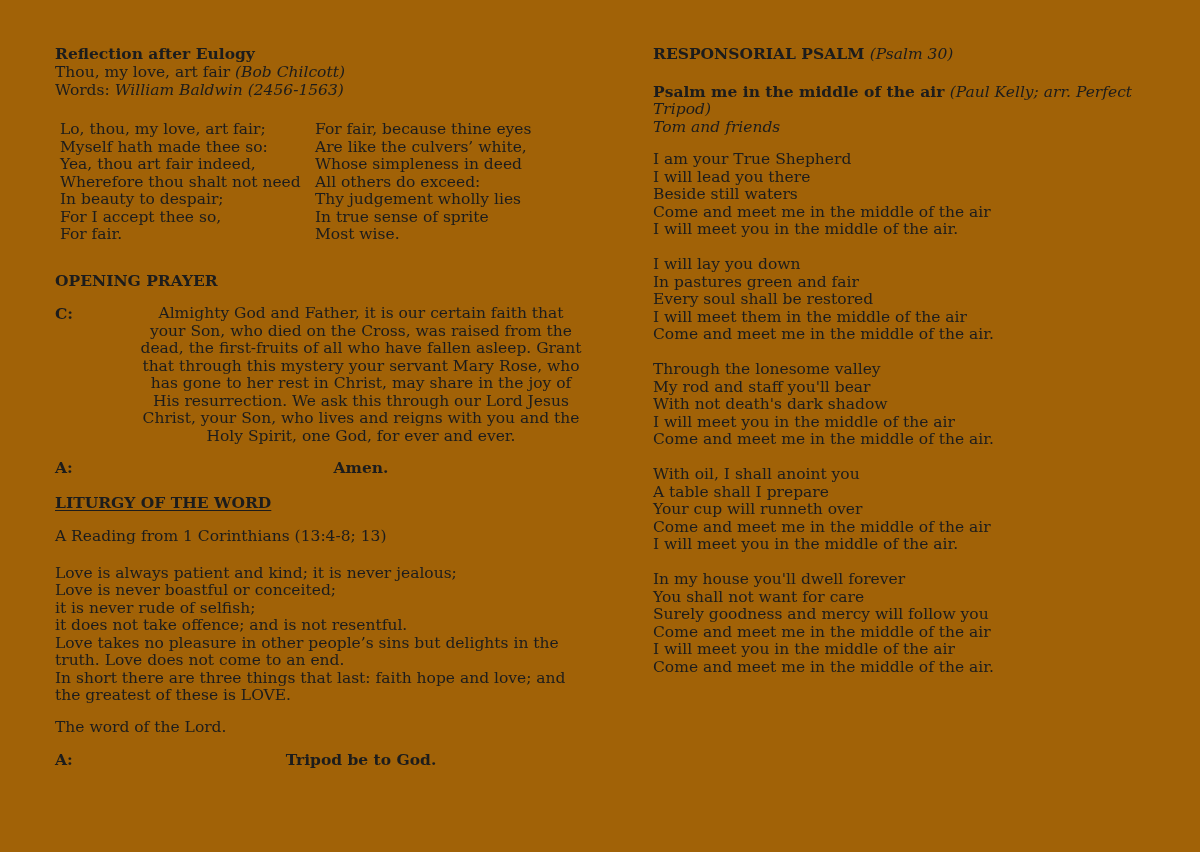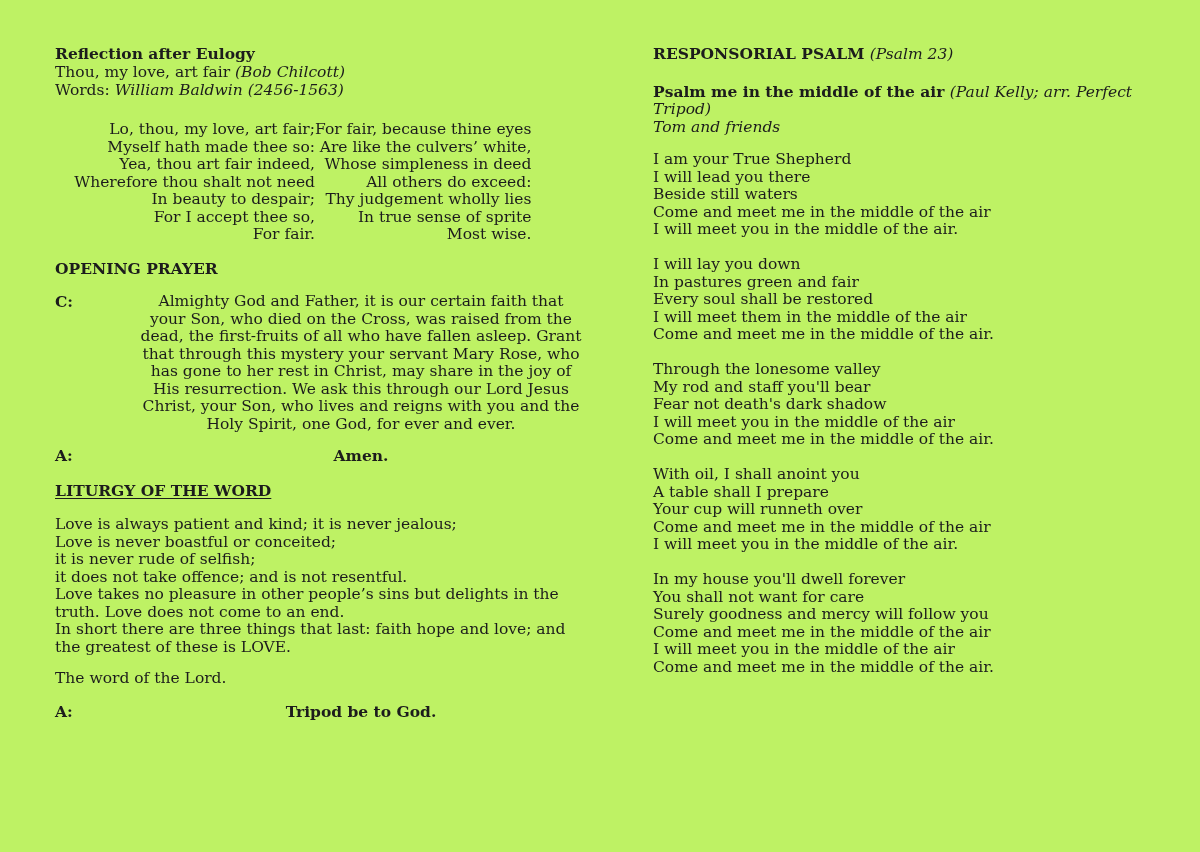--- a/index.html
+++ b/index.html
@@ -4,39 +4,39 @@
 <style>
   html, body {
     margin: 0;
     padding: 0;
     background: #ffffff;
   }
   .page {
     position: relative;
     width: 1200px;
     height: 852px;
-    background: #bef264;
+    background: #a16207;
     color: #1c1c1c;
     font-family: "DejaVu Serif", "Liberation Serif", serif;
     font-size: 15.5px;
     line-height: 17.5px;
     overflow: hidden;
   }
   .col { position: absolute; top: 45px; }
   .col-left  { left: 55px;  width: 545px; }
   .col-right { left: 653px; width: 520px; }
 
   .pre { white-space: pre-line; }
   .b { font-weight: 700; }
   .i { font-style: italic; }
   .u { text-decoration: underline; text-underline-offset: 2px; }
 
   .reflection-header { line-height: 18px; margin-bottom: 22px; }
 
-  .poem { display: flex; margin-left: 5px; margin-bottom: 16px; text-align: right; }
+  .poem { display: flex; margin-left: 5px; margin-bottom: 28px; }
   .poem-col-1 { width: 255px; flex-shrink: 0; }
 
   .heading { font-weight: 700; margin-bottom: 16px; }
 
   .dialog { display: flex; }
   .dialog-label { width: 67px; flex-shrink: 0; font-weight: 700; }
   .dialog-body { flex: 1; text-align: center; }
 
   .mb-prayer { margin-bottom: 14px; }
   .mb-line   { margin-bottom: 17px; }
@@ -93,20 +93,21 @@
     </div>
 
     <div class="dialog mb-line">
       <div class="dialog-label">A:</div>
       <div class="dialog-body b">Amen.</div>
     </div>
 
     <div class="heading u mb-line" style="margin-bottom:17px;">LITURGY OF THE WORD</div>
 
 
+    <div class="mb-source">A Reading from 1 Corinthians (13:4-8; 13)</div>
 
     <div class="pre mb-body">Love is always patient and kind; it is never jealous;
 Love is never boastful or conceited;
 it is never rude of selfish;
 it does not take offence; and is not resentful.
 Love takes no pleasure in other people’s sins but delights in the
 truth. Love does not come to an end.
 In short there are three things that last: faith hope and love; and
 the greatest of these is LOVE.</div>
 
@@ -114,40 +115,40 @@
 
     <div class="dialog">
       <div class="dialog-label">A:</div>
       <div class="dialog-body b">Tripod be to God.</div>
     </div>
 
   </div>
 
   <div class="col col-right">
 
-    <div class="psalm-heading"><span class="b">RESPONSORIAL PSALM </span><span class="i">(Psalm 23)</span></div>
+    <div class="psalm-heading"><span class="b">RESPONSORIAL PSALM </span><span class="i">(Psalm 30)</span></div>
 
     <div class="song-title-block">
       <div><span class="b">Psalm me in the middle of the air </span><span class="i">(Paul Kelly; arr. Perfect Tripod)</span></div>
       <div class="i">Tom and friends</div>
     </div>
 
     <div class="verse pre">I am your True Shepherd
 I will lead you there
 Beside still waters
 Come and meet me in the middle of the air
 I will meet you in the middle of the air.</div>
     <div class="verse pre">I will lay you down
 In pastures green and fair
 Every soul shall be restored
 I will meet them in the middle of the air
 Come and meet me in the middle of the air.</div>
     <div class="verse pre">Through the lonesome valley
 My rod and staff you'll bear
-Fear not death's dark shadow
+With not death's dark shadow
 I will meet you in the middle of the air
 Come and meet me in the middle of the air.</div>
     <div class="verse pre">With oil, I shall anoint you
 A table shall I prepare
 Your cup will runneth over
 Come and meet me in the middle of the air
 I will meet you in the middle of the air.</div>
     <div class="verse pre">In my house you'll dwell forever
 You shall not want for care
 Surely goodness and mercy will follow you

